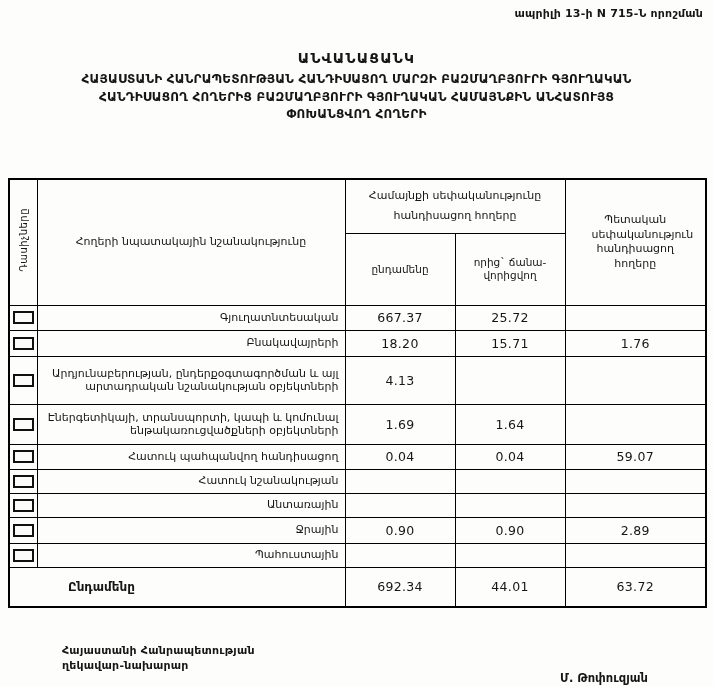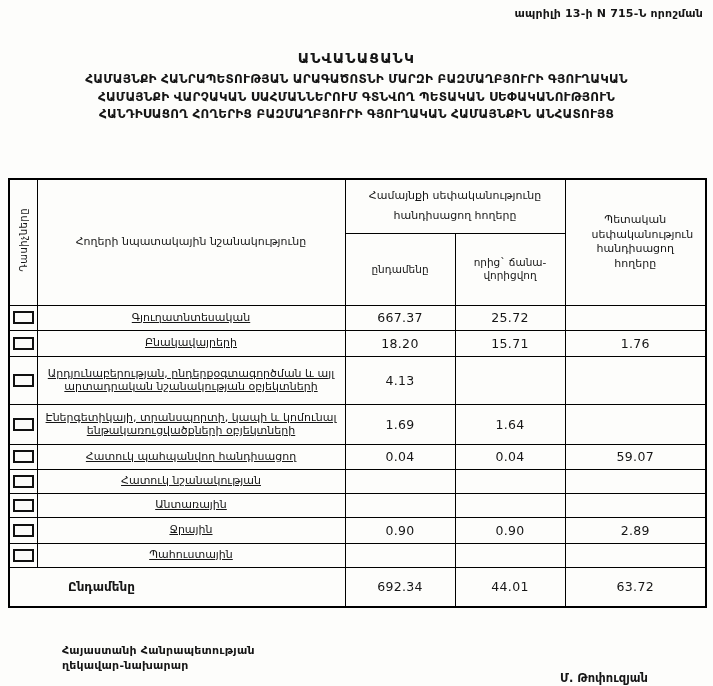--- a/index.html
+++ b/index.html
@@ -82,24 +82,23 @@
   .code-cell { text-align: left; }
   .code-box {
     width: 21px;
     height: 13px;
     border: 2px solid #101010;
     margin-left: 3px;
     background: #fbfbf9;
   }
   .label-cell {
     font-size: 11px;
-    text-align: center;
+    text-align: right;
     padding: 2px 6px 2px 6px;
     line-height: 13.5px;
-    text-decoration: underline;
   }
   .num-cell {
     font-size: 12.5px;
     text-align: center;
     letter-spacing: 0.3px;
   }
   .total-row .total-label-cell {
     font-size: 12px;
     font-weight: bold;
     text-align: left;
@@ -128,23 +127,23 @@
 <body>
 
 <div class="page">
 
   <div class="appendix-note">
     <div>ապրիլի 13-ի N 715-Ն որոշման</div>
   </div>
 
   <div class="title-block">
     <div class="title-heading">ԱՆՎԱՆԱՑԱՆԿ</div>
-    <div class="title-line">ՀԱՄԱՅՆՔԻ ՀԱՆՐԱՊԵՏՈՒԹՅԱՆ ԱՐԱԳԱԾՈՏՆԻ ՄԱՐԶԻ ԲԱԶՄԱՂԲՅՈՒՐԻ ԳՅՈՒՂԱԿԱՆ</div>
-    <div class="title-line">ՀԱՄԱՅՆՔԻ ՎԱՐՉԱԿԱՆ ՍԱՀՄԱՆՆԵՐՈՒՄ ԳՏՆՎՈՂ ՊԵՏԱԿԱՆ ՍԵՓԱԿԱՆՈՒԹՅՈՒՆ</div>
+    <div class="title-line">ՀԱՅԱՍՏԱՆԻ ՀԱՆՐԱՊԵՏՈՒԹՅԱՆ ՀԱՆԴԻՍԱՑՈՂ ՄԱՐԶԻ ԲԱԶՄԱՂԲՅՈՒՐԻ ԳՅՈՒՂԱԿԱՆ</div>
     <div class="title-line">ՀԱՆԴԻՍԱՑՈՂ ՀՈՂԵՐԻՑ ԲԱԶՄԱՂԲՅՈՒՐԻ ԳՅՈՒՂԱԿԱՆ ՀԱՄԱՅՆՔԻՆ ԱՆՀԱՏՈՒՅՑ</div>
+    <div class="title-line">ՓՈԽԱՆՑՎՈՂ ՀՈՂԵՐԻ</div>
   </div>
 
   <table class="doc-table">
     <colgroup>
       <col style="width:28px">
       <col style="width:308px">
       <col style="width:110px">
       <col style="width:110px">
       <col style="width:141px">
     </colgroup>

